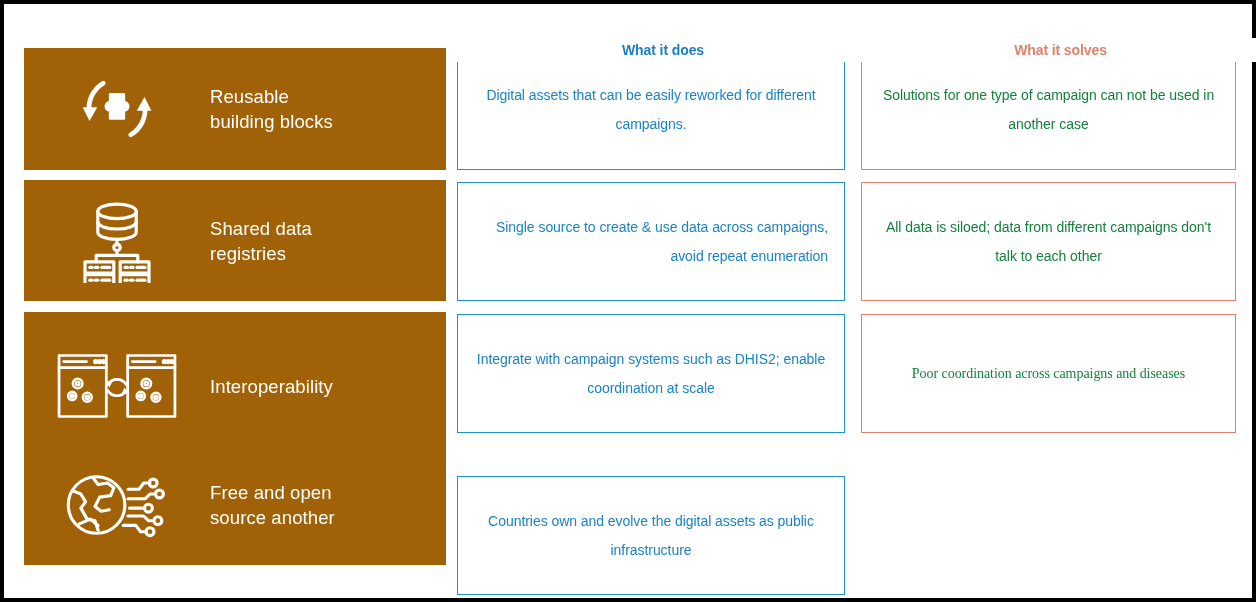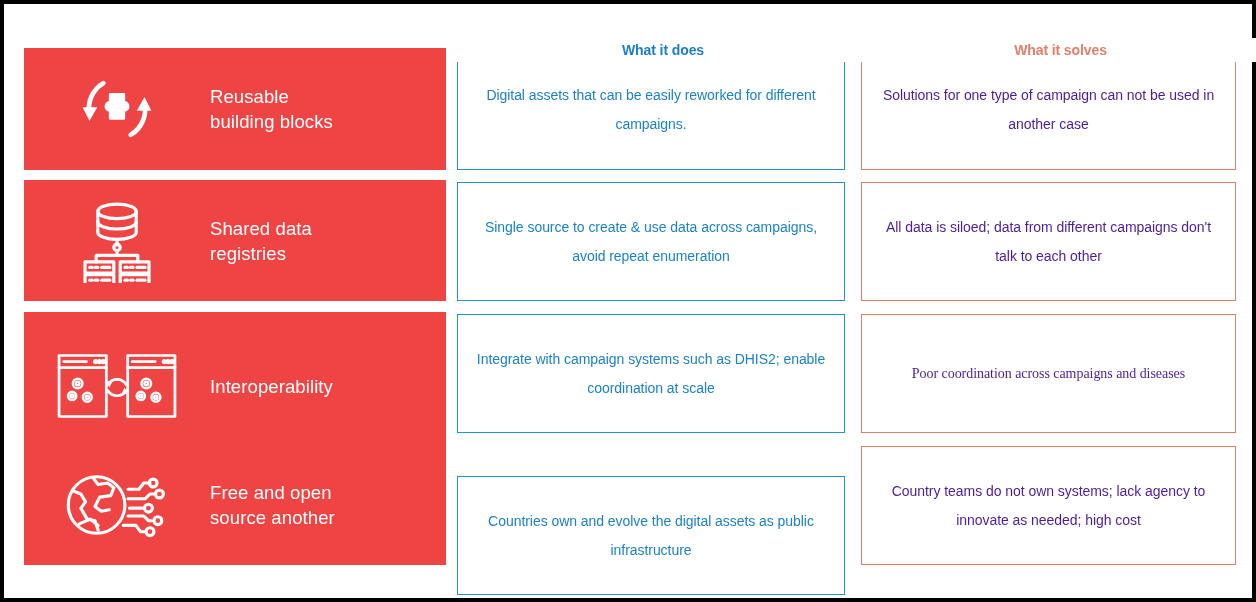--- a/index.html
+++ b/index.html
@@ -45,21 +45,21 @@
     padding: 0 12px;
     z-index: 5;
     white-space: nowrap;
   }
   .col-header.does   { color: #1b7fc4; }
   .col-header.solves { color: #e0806c; }
 
   
   .blue-cell {
     position: absolute;
-    background: #ef4444;
+    background: #a16207;
     display: flex;
     flex-direction: row;
     align-items: center;
     box-sizing: border-box;
   }
   .icon-wrap {
     width: 186px;
     min-width: 186px;
     height: 100%;
     display: flex;
@@ -91,21 +91,21 @@
   .out-cell.blue  { border: 1.5px solid #2191d0; }
   .out-cell.red   { border: 1.5px solid #e0806c; }
 
   .out-text {
     font-size: 14px;
     line-height: 29px;
     letter-spacing: -0.05px;
     padding: 0 16px;
   }
   .out-cell.blue .out-text { color: #1b82c6; }
-  .out-cell.red  .out-text { color: #4c1d95; }
+  .out-cell.red  .out-text { color: #15803d; }
 </style>
 </head>
 <body>
 
 <div class="frame">
   <div class="grid">
 
     <div class="col-header does" style="left:453px; width:388px;">What it does</div>
 
     <div class="col-header solves" style="left:857px; width:375px;">What it solves</div>
@@ -166,21 +166,21 @@
           <line x1="67" y1="101" x2="70" y2="101"></line>
           <line x1="75" y1="101" x2="85" y2="101"></line>
         </svg>
       </div>
       <div class="blue-label">
         <div>Shared data</div>
         <div>registries</div>
       </div>
     </div>
 
-    <div class="out-cell blue" style="left:453px; top:178px; width:388px; height:119px;">
+    <div class="out-cell blue" style="left:453px; top:178px; width:388px; height:119px;text-align:right;">
       <div class="out-text">Single source to create &amp; use data across campaigns, avoid repeat enumeration</div>
     </div>
 
     <div class="out-cell red" style="left:857px; top:178px; width:375px; height:119px;">
       <div class="out-text">All data is siloed; data from different campaigns don't talk to each other</div>
     </div>
 
     <div class="blue-cell" style="left:20px; top:308px; width:422px; height:148px;">
       <div class="icon-wrap">
         <svg width="122" height="74" viewBox="0 0 160 96" fill="none" stroke="#ffffff" stroke-width="3.6" stroke-linecap="round" stroke-linejoin="round">
@@ -258,18 +258,15 @@
       <div class="blue-label">
         <div>Free and open</div>
         <div>source another</div>
       </div>
     </div>
 
     <div class="out-cell blue" style="left:453px; top:442px; width:388px; height:119px;margin-top:30px;">
       <div class="out-text">Countries own and evolve the digital assets as public infrastructure</div>
     </div>
 
-    <div class="out-cell red" style="left:857px; top:442px; width:375px; height:119px;">
-      <div class="out-text">Country teams do not own systems; lack agency to innovate as needed; high cost</div>
-    </div>
 
   </div>
 </div>
 
 </body></html>

